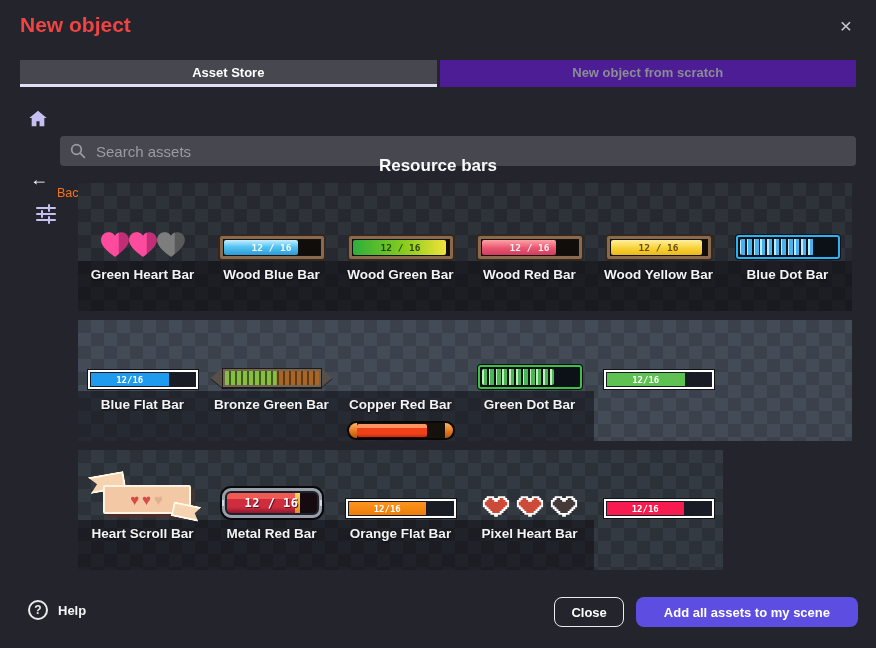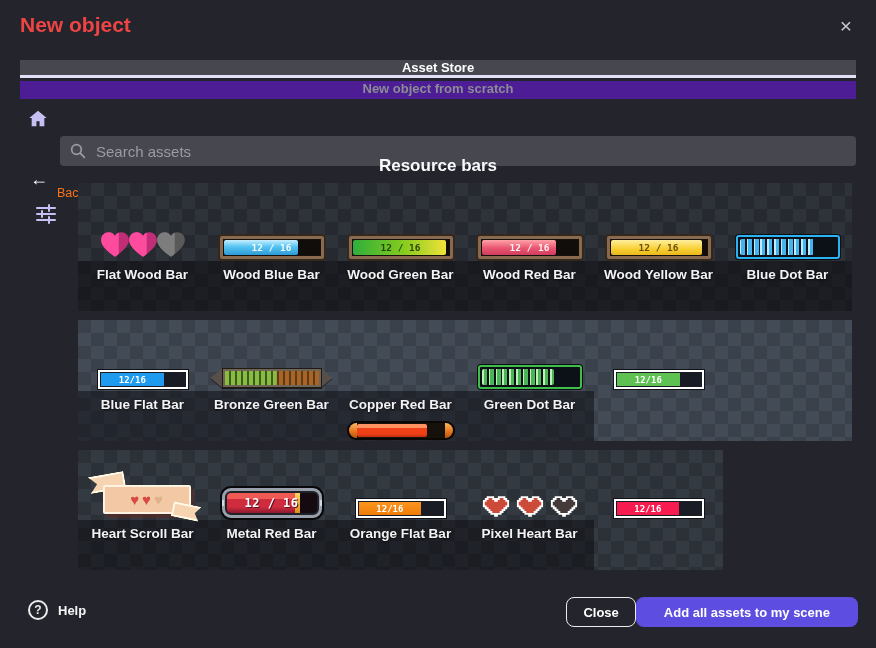--- a/index.html
+++ b/index.html
@@ -9,21 +9,21 @@
     background:#24252c;
     font-family:"Liberation Sans", sans-serif;
     color:#f3f3f5;
   }
 
   
   .dlg-title { position:absolute; left:20px; top:13px; font-size:21px; font-weight:bold; color:#ef4444; }
   .close-btn { position:absolute; right:24px; top:15px; font-size:21px; color:#c9c9ce; cursor:pointer; line-height:1; background:none; border:none; font-family:inherit; }
 
   
-  .tabbar { position:absolute; left:20px; right:20px; top:60px; height:27px; display:flex; gap:3px;flex-direction:column; }
+  .tabbar { position:absolute; left:20px; right:20px; top:60px; height:27px; display:flex; gap:3px; }
   .tab { flex:1; display:flex; align-items:center; justify-content:center;
          font-size:13px; font-weight:bold; cursor:pointer; border-bottom:3px solid transparent; }
   .tab.active { background:#47484f; color:#ffffff; border-bottom-color:#e2def6; }
   .tab.inactive { background:#4c1d95; color:#8b8c94; }
 
   
   .home-ic { position:absolute; left:27px; top:108px; width:22px; height:22px; cursor:pointer; }
   .searchbox { position:absolute; left:60px; right:20px; top:104px; height:30px;
                background:#47484f; border-radius:4px; display:flex; align-items:center; padding:0 10px;margin-top:32px; }
   .searchbox svg { flex:0 0 auto; margin-right:10px; }
@@ -79,21 +79,21 @@
   
   .dotbar { width:104px; height:24px; background:#0c1017; border-radius:3px; position:relative;
             box-shadow:0 0 0 1px #0a0d12; }
   .dotbar.blue  { border:2px solid #2ab2f2; }
   .dotbar.green { border:2px solid #3fbf4a; }
   .dots { position:absolute; top:2px; bottom:2px; left:2px; border-radius:2px; }
   .dots.blue  { width:75%; background:repeating-linear-gradient(90deg,#bfeaff 0 1.5px,#44b4ee 1.5px 5px,transparent 5px 6.8px); }
   .dots.green { width:72%; background:repeating-linear-gradient(90deg,#c2f0bb 0 1.5px,#49b555 1.5px 5px,transparent 5px 6.8px); }
 
   
-  .flat { width:90px; height:19px; background:#191b25; border:2px solid #ffffff;
+  .flat { width:110px; height:19px; background:#191b25; border:2px solid #ffffff;
           position:relative; box-shadow:0 0 0 1px #111218; }
   .flat-fill { position:absolute; left:1px; top:1px; bottom:1px; display:flex; align-items:center;
                justify-content:center; font-family:"DejaVu Sans Mono",monospace;
                font-size:9px; font-weight:bold; color:#ffffff; }
   .ff-blue   { width:74%; background:#1e9bef; }
   .ff-green  { width:74%; background:#5dc252; }
   .ff-orange { width:73%; background:linear-gradient(180deg,#fb951f,#ef7d07); }
   .ff-red    { width:73%; background:#f81b4f; }
 
   
@@ -153,21 +153,21 @@
 
   
   .phearts { display:flex; gap:6px; }
 
   
   .helpgrp { position:absolute; left:28px; top:600px; display:flex; align-items:center; gap:10px; cursor:pointer; }
   .help-ic { width:20px; height:20px; border-radius:50%; border:2px solid #ebebee;
              display:flex; align-items:center; justify-content:center;
              font-size:12px; font-weight:bold; color:#ebebee; }
   .help-lbl { font-size:13px; font-weight:bold; color:#f5f5f7; }
-  .btnrow { position:absolute; right:18px; top:597px; display:flex; }
+  .btnrow { position:absolute; right:18px; top:597px; display:flex; gap:12px; }
   .btn { font-family:inherit; font-size:13px; font-weight:bold; border-radius:8px;
          height:30px; display:flex; align-items:center; cursor:pointer; }
   .btn-outline { background:transparent; border:1.5px solid #ebebee; color:#ffffff; padding:0 16px; }
   .btn-primary { background:#5d4de0; border:none; color:#ffffff; padding:0 28px; }
 </style>
 </head>
 <body>
 
 <h1 class="dlg-title">New object</h1>
 <button class="close-btn">×</button>
@@ -237,21 +237,21 @@
           <defs>
             <clipPath id="hc3">
               <rect x="0" y="0" width="18.5" height="27"></rect>
             </clipPath>
           </defs>
         <path d="M15 25 C7.5 19.5 2 14.3 2 9.2 C2 5.1 5.2 2 9.1 2 C11.6 2 13.9 3.4 15 5.5 C16.1 3.4 18.4 2 20.9 2 C24.8 2 28 5.1 28 9.2 C28 14.3 22.5 19.5 15 25 Z" fill="#595959"></path>
         <path d="M15 25 C7.5 19.5 2 14.3 2 9.2 C2 5.1 5.2 2 9.1 2 C11.6 2 13.9 3.4 15 5.5 C16.1 3.4 18.4 2 20.9 2 C24.8 2 28 5.1 28 9.2 C28 14.3 22.5 19.5 15 25 Z" fill="#7d7d7d" clip-path="url(#hc3)"></path>
         </svg>
     </div>
     <div class="strip">
-      <span class="lbl">Flat Wood Bar</span>
+      <span class="lbl">Green Heart Bar</span>
       </div>
   </div>
 
   <div class="tile">
     <div class="art wood">
       <div class="wood-in">
           <div class="wood-fill wf-blue"></div>
         <span class="wood-txt wt-light">12 / 16</span>
         </div>
     </div>

